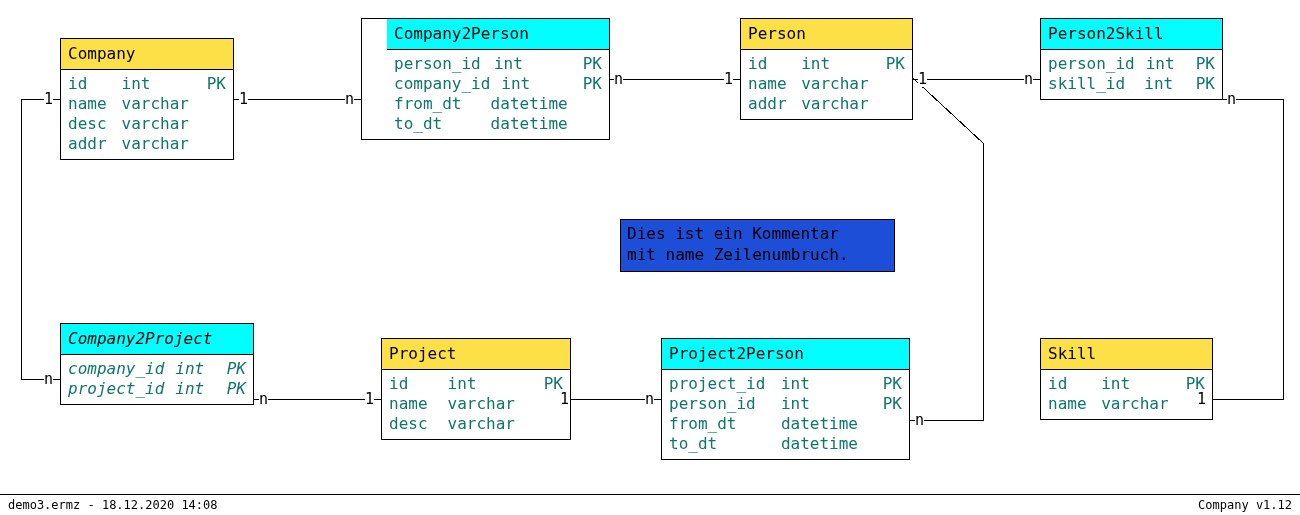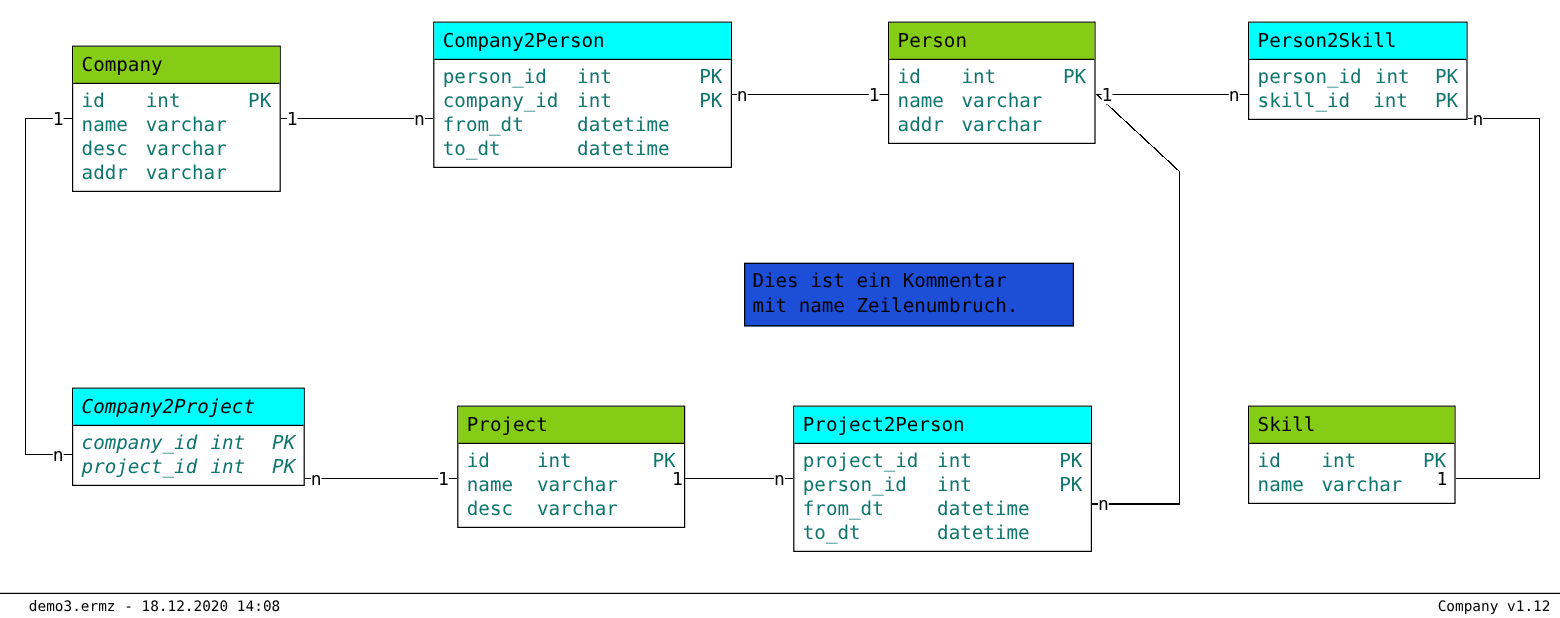--- a/index.html
+++ b/index.html
@@ -38,21 +38,21 @@
   }
   .entity-title {
     font-size: 16px;
     line-height: 20px;
     padding: 5px 6px 5px 7px;
     color: #000000;
     border-bottom: 1px solid #000000;
     white-space: pre;
     letter-spacing: 0px;
   }
-  .entity-title.blue  { background: #84cc16; }
+  .entity-title.blue  { background: #fde047; }
   .entity-title.cyan  { background: #00ffff; }
 
   .entity-body {
     padding: 4px 0 5px 0;
   }
   .attr-row {
     display: flex;
     font-size: 16px;
     line-height: 20px;
     color: #0f766e;
@@ -96,21 +96,21 @@
     position: absolute;
     left: 0;
     top: 494px;
     width: 1300px;
     height: 1px;
     background: #000000;
     z-index: 2;
   }
   .footer-left {
     position: absolute;
-    left: 24px;
+    left: 8px;
     top: 498px;
     font-size: 12px;
     line-height: 15px;
     color: #000000;
     white-space: pre;
     z-index: 4;
   }
   .footer-right {
     position: absolute;
     right: 8px;
@@ -141,21 +141,21 @@
   <div id="entity-layer">
       <div class="entity" style="left: 60px; top: 38px; width: 174px;">
         <div class="entity-title blue">Company</div>
         <div class="entity-body">
           <div class="attr-row"><span class="attr-name" style="width: 48.15px;">id</span><span class="attr-type" style="width: 77.04px;">int</span><span class="attr-key" style="width: 28.89px;">PK</span></div>
           <div class="attr-row"><span class="attr-name" style="width: 48.15px;">name</span><span class="attr-type" style="width: 77.04px;">varchar</span><span class="attr-key" style="width: 28.89px;"></span></div>
           <div class="attr-row"><span class="attr-name" style="width: 48.15px;">desc</span><span class="attr-type" style="width: 77.04px;">varchar</span><span class="attr-key" style="width: 28.89px;"></span></div>
           <div class="attr-row"><span class="attr-name" style="width: 48.15px;">addr</span><span class="attr-type" style="width: 77.04px;">varchar</span><span class="attr-key" style="width: 28.89px;"></span></div>
         </div>
       </div>
-      <div class="entity" style="left: 361px; top: 18px; width: 249px;">
+      <div class="entity" style="left: 361px; top: 18px; width: 249px; padding-left: 25px;">
         <div class="entity-title cyan">Company2Person</div>
         <div class="entity-body">
           <div class="attr-row"><span class="attr-name" style="width: 105.93px;">person_id</span><span class="attr-type" style="width: 86.67px;">int</span><span class="attr-key" style="width: 28.89px;">PK</span></div>
           <div class="attr-row"><span class="attr-name" style="width: 105.93px;">company_id</span><span class="attr-type" style="width: 86.67px;">int</span><span class="attr-key" style="width: 28.89px;">PK</span></div>
           <div class="attr-row"><span class="attr-name" style="width: 105.93px;">from_dt</span><span class="attr-type" style="width: 86.67px;">datetime</span><span class="attr-key" style="width: 28.89px;"></span></div>
           <div class="attr-row"><span class="attr-name" style="width: 105.93px;">to_dt</span><span class="attr-type" style="width: 86.67px;">datetime</span><span class="attr-key" style="width: 28.89px;"></span></div>
         </div>
       </div>
       <div class="entity" style="left: 740px; top: 18px; width: 173px;">
         <div class="entity-title blue">Person</div>

